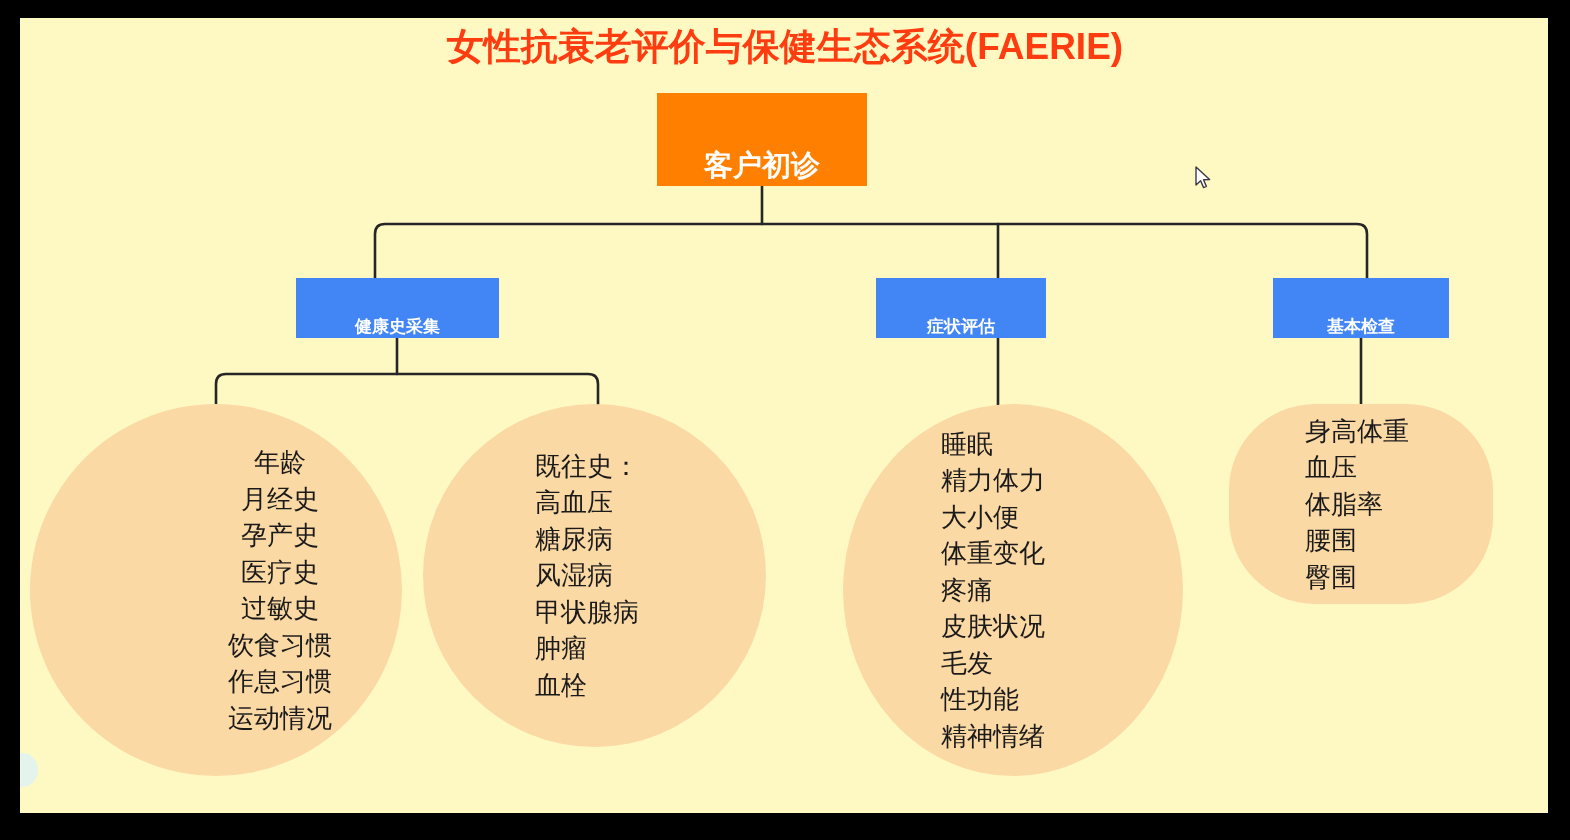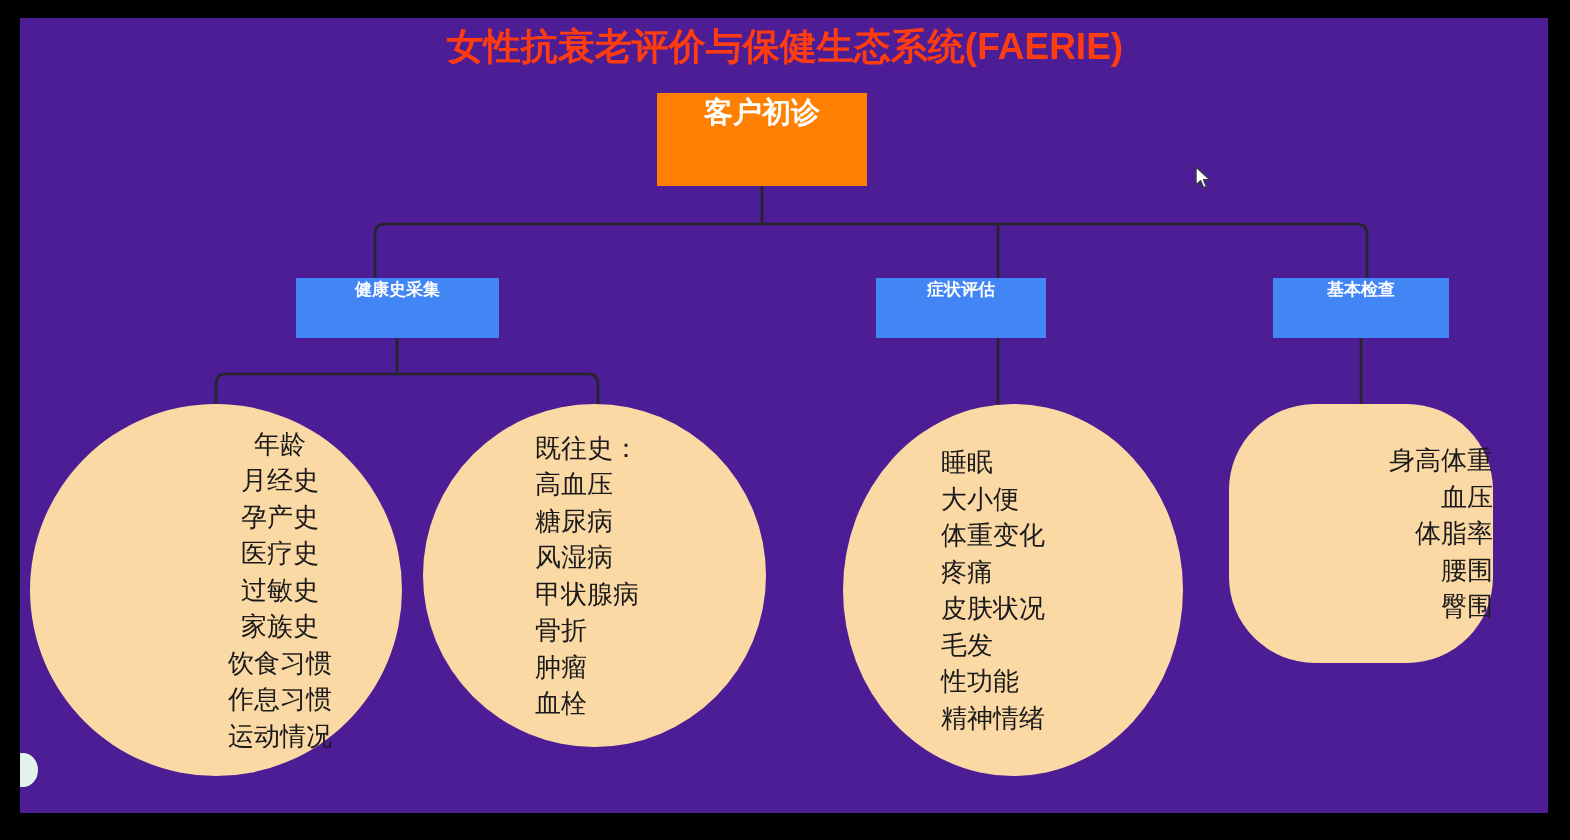--- a/index.html
+++ b/index.html
@@ -19,21 +19,21 @@
     height: 840px;
     background: #000000;
   }
   
   #canvas {
     position: absolute;
     left: 20px;
     top: 18px;
     width: 1528px;
     height: 795px;
-    background: #4c1d95;
+    background: #fef9c3;
     overflow: hidden;
   }
   #diagram {
     position: absolute;
     left: -20px;
     top: -18px;
     width: 1570px;
     height: 840px;
   }
 
@@ -58,21 +58,21 @@
     font-weight: 700;
     color: #FF3B10;
     letter-spacing: 0px;
     white-space: nowrap;
   }
 
   
   .node {
     position: absolute;
     display: flex;
-    align-items: flex-start;
+    align-items: flex-end;
     justify-content: center;
     color: #ffffff;
     font-weight: 700;
     white-space: nowrap;
   }
   .node.root {
     background: #FF8000;
     font-size: 29px;
     left: 657px;
     top: 93px;
@@ -112,22 +112,22 @@
   #leaf-history .lines   { padding-left: 128px; text-align: center; }
 
   #leaf-past      { left: 423px;  top: 404px; width: 343px; height: 343px;
                     border-radius: 50%; }
   #leaf-past .lines      { padding-left: 112px; }
 
   #leaf-symptoms  { left: 843px;  top: 404px; width: 340px; height: 372px;
                     border-radius: 50%; }
   #leaf-symptoms .lines  { padding-left: 98px; }
 
-  #leaf-exam      { left: 1229px; top: 404px; width: 264px; height: 259px;
-                    border-radius: 86px; text-align: right; }
+  #leaf-exam      { left: 1229px; top: 404px; width: 264px; height: 200px;
+                    border-radius: 86px; }
   #leaf-exam .lines      { padding-left: 76px; }
 
   
   #cursor {
     position: absolute;
     left: 1195px;
     top: 166px;
     width: 18px;
     height: 24px;
   }
@@ -183,43 +183,42 @@
         <span>基本检查</span>
       </div>
 
       <div class="leaf" id="leaf-history">
         <div class="lines">
             <div class="line">年龄</div>
             <div class="line">月经史</div>
             <div class="line">孕产史</div>
             <div class="line">医疗史</div>
             <div class="line">过敏史</div>
-            <div class="line">家族史</div>
             <div class="line">饮食习惯</div>
             <div class="line">作息习惯</div>
             <div class="line">运动情况</div>
           </div>
       </div>
 
       <div class="leaf" id="leaf-past">
         <div class="lines">
             <div class="line">既往史：</div>
             <div class="line">高血压</div>
             <div class="line">糖尿病</div>
             <div class="line">风湿病</div>
             <div class="line">甲状腺病</div>
-            <div class="line">骨折</div>
             <div class="line">肿瘤</div>
             <div class="line">血栓</div>
           </div>
       </div>
 
       <div class="leaf" id="leaf-symptoms">
         <div class="lines">
             <div class="line">睡眠</div>
+            <div class="line">精力体力</div>
             <div class="line">大小便</div>
             <div class="line">体重变化</div>
             <div class="line">疼痛</div>
             <div class="line">皮肤状况</div>
             <div class="line">毛发</div>
             <div class="line">性功能</div>
             <div class="line">精神情绪</div>
           </div>
       </div>
 

